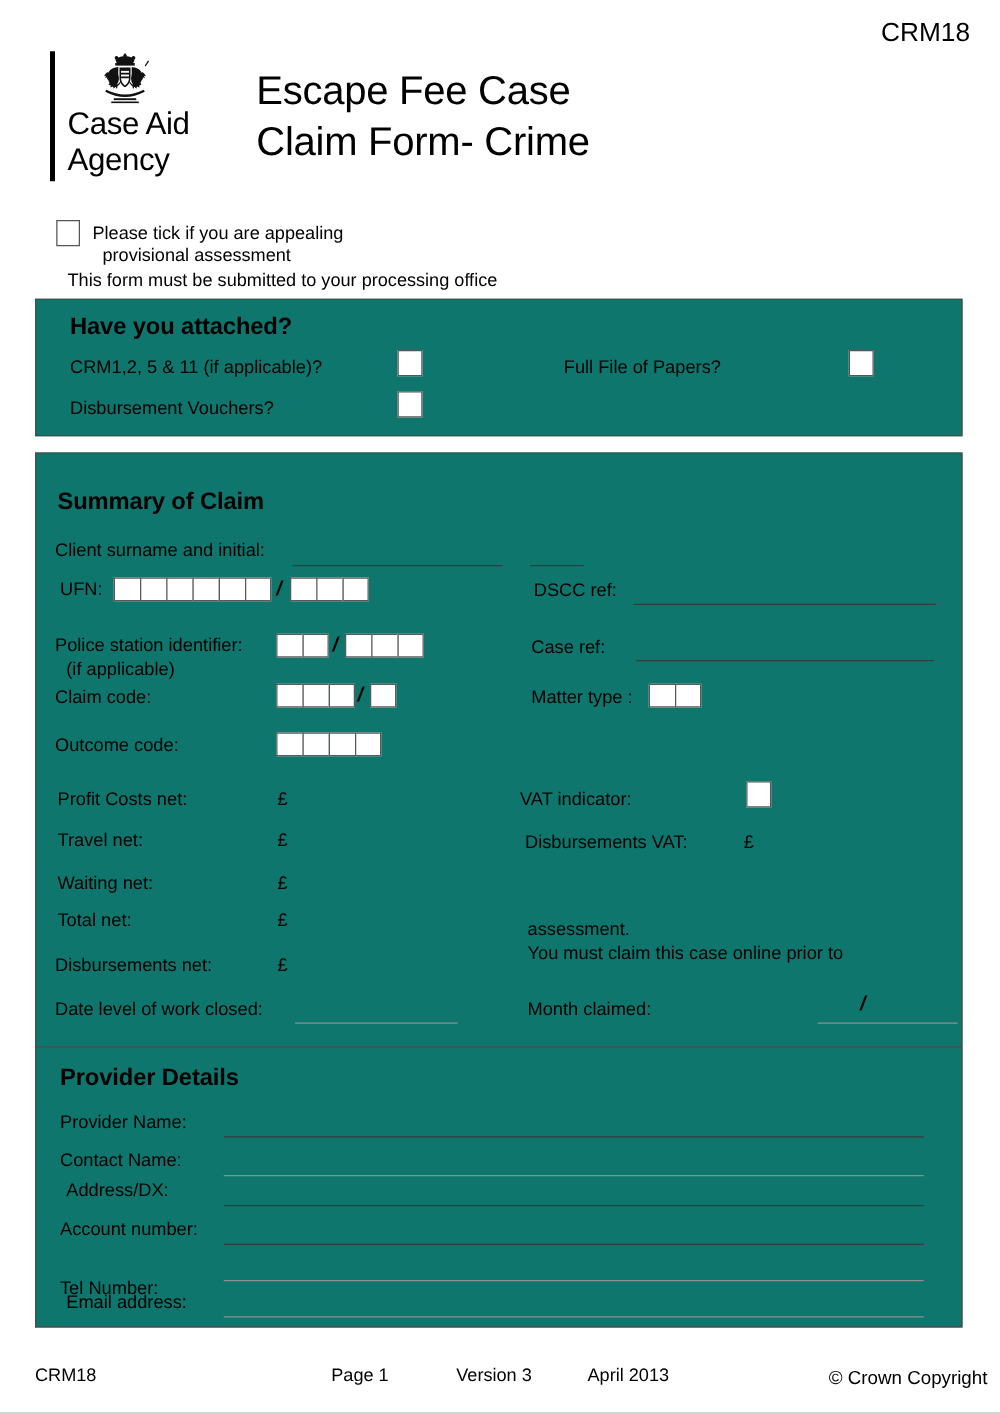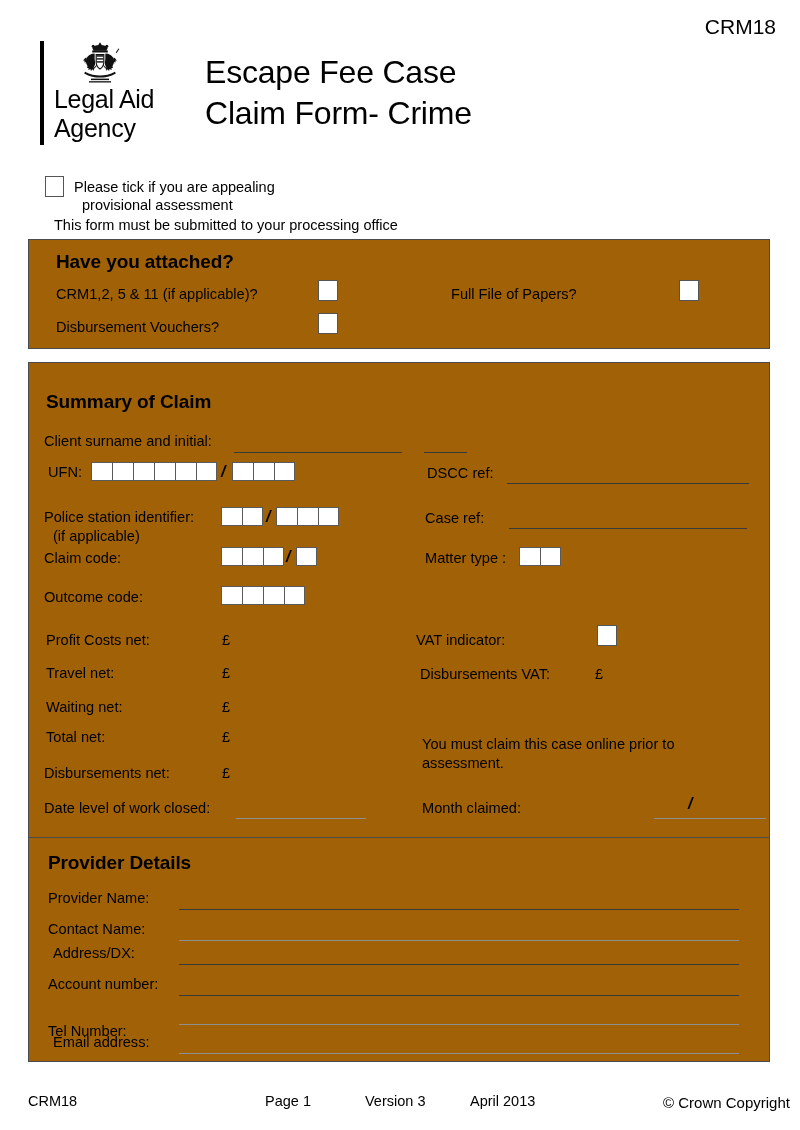--- a/index.html
+++ b/index.html
@@ -94,21 +94,21 @@
     position: absolute;
     left: 54px;
     top: 217px;
     font-size: 14.5px;
   }
 
   
   .panel {
     position: absolute;
     border: 1.3px solid #4a4a4a;
-    background: #a16207;
+    background: #0f766e;
     box-sizing: border-box;
   }
   #attached-panel {
     left: 28px;
     top: 239px;
     width: 742px;
     height: 110px;
   }
   #claim-panel {
     left: 28px;
@@ -233,21 +233,21 @@
           <path d="M39.6 16.6 c1.5 0.6 2.6 1.9 3.1 3.4 l-1.6 -0.4 l0.9 2 l-1.8 -0.9 l0.2 2 l-1.5 -1.6z"></path>
           <path d="M41.8 11.6 l2.6 -4.2 l0.9 0.6 l-2.8 4.2z"></path>
 
           <path d="M11 30.8 c5 2.6 10.2 3.8 15 3.8 s10 -1.2 15 -3.8 l0.8 1.6 c-5.2 2.9 -10.6 4.2 -15.8 4.2 s-10.6 -1.3 -15.8 -4.2z"></path>
           <rect x="17" y="37.6" width="18" height="1.5"></rect>
           <rect x="15" y="40.2" width="22" height="1.3"></rect>
         </g>
       </svg>
     </div>
     <div class="logo-text">
-      <div>Legal Aid</div>
+      <div>Case Aid</div>
       <div>Agency</div>
     </div>
   </div>
 
   <div class="title-block">
     <div>Escape Fee Case</div>
     <div>Claim Form- Crime</div>
   </div>
 
   <div class="appeal-box"></div>
@@ -359,22 +359,22 @@
     <div class="lbl" style="left:210px; top:402px; width:150px;"></div>
 
     <div class="lbl" style="left:387px; top:269px;">VAT indicator:</div>
     <div class="tickbox" style="left:568px; top:262px;"></div>
 
     <div class="lbl" style="left:391px; top:303px;">Disbursements  VAT:</div>
     <div class="lbl" style="left:566px; top:303px;">£</div>
     <div class="lbl" style="left:583px; top:303px; width:120px;"></div>
 
     <div class="note" style="left:393px; top:372px;">
+      <div>assessment.</div>
       <div>You must claim this case online prior to</div>
-      <div>assessment.</div>
     </div>
 
     <div class="lbl" style="left:15px; top:437px;">Date level of work closed:</div>
     <div class="rule light" style="left:207px; top:455px; width:130px;"></div>
 
     <div class="lbl" style="left:393px; top:437px;">Month claimed:</div>
     <div class="rule light" style="left:625px; top:455px; width:112px;"></div>
     <span class="slash" style="left:659px; top:431px;">/</span>
 
     <div class="panel-divider" style="top:474px;"></div>

